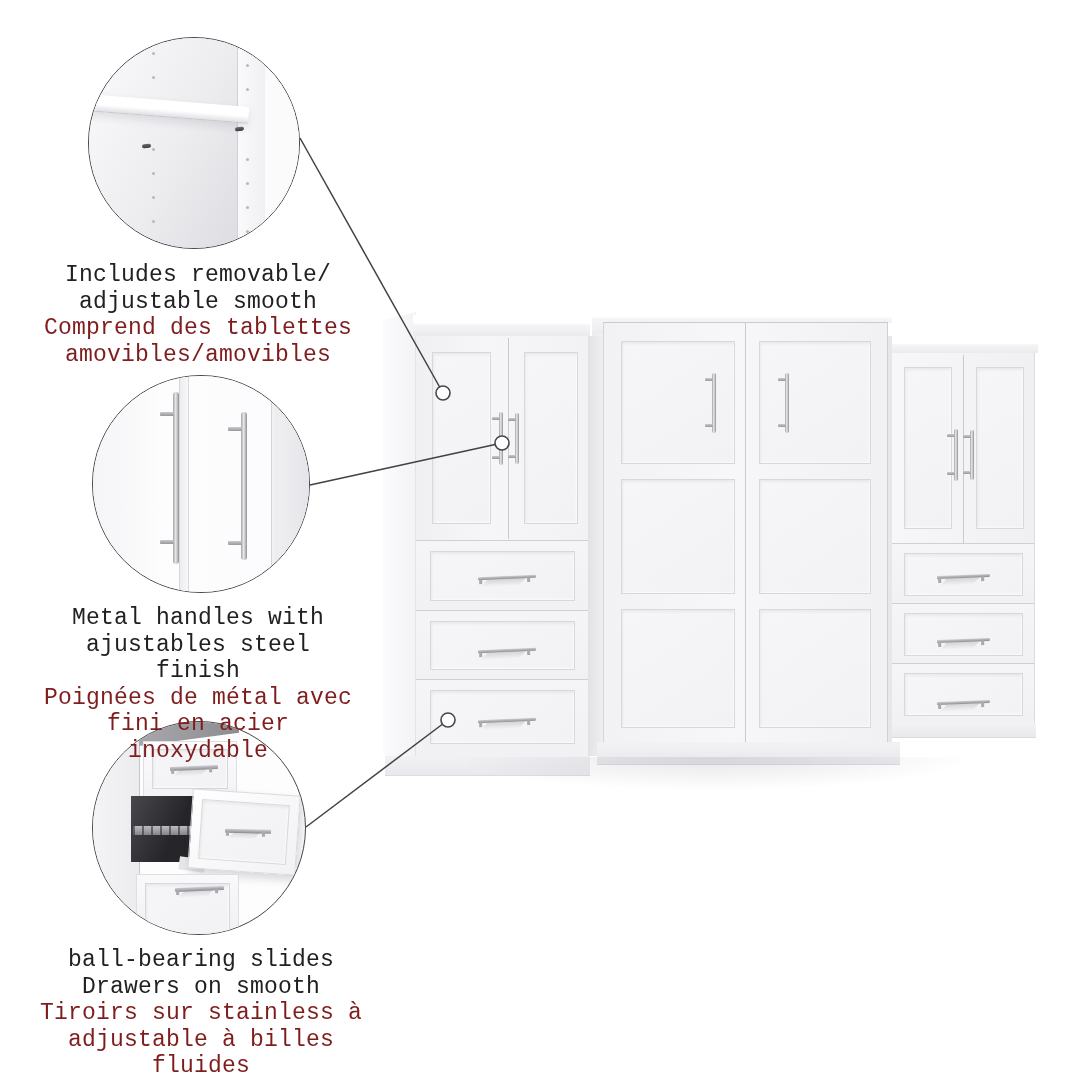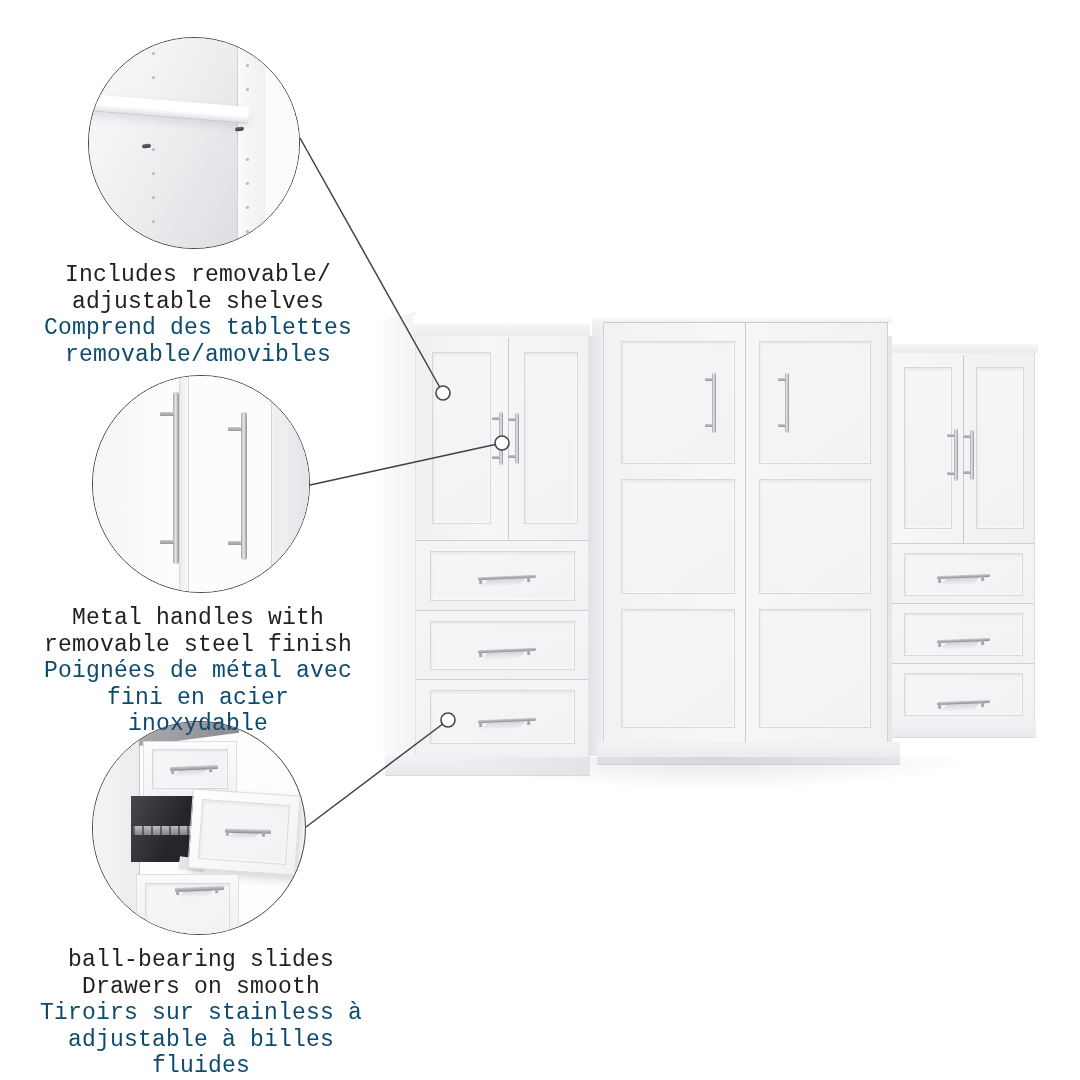--- a/index.html
+++ b/index.html
@@ -29,21 +29,21 @@
   .drw{position:absolute;border-top:1px solid #cfcfd4;
       background:linear-gradient(180deg,#f5f5f8,#f1f1f4);}
 
   
   .cc{position:absolute;border:1.6px solid #46464b;border-radius:50%;overflow:hidden;background:#fdfdfe;}
   .dotcol i{position:absolute;width:3px;height:3px;border-radius:50%;background:#b8b8bd;}
 
   
   .ct{position:absolute;text-align:center;font-size:23px;line-height:26.5px;
       letter-spacing:.2px;color:#212124;}
-  .ct .fr{color:#0c4a6e;}
+  .ct .fr{color:#7f1d1d;}
 
   svg.overlay{position:absolute;left:0;top:0;pointer-events:none;}
 </style>
 </head>
 <body>
 
 <div class="canvas">
 
   <div class="abs" style="left:0;top:0;width:1080px;height:1080px;">
 
@@ -255,27 +255,27 @@
     <line x1="300" y1="138" x2="443" y2="393" stroke="#414146" stroke-width="1.5"></line>
     <line x1="310" y1="485" x2="502" y2="443" stroke="#414146" stroke-width="1.5"></line>
     <line x1="306" y1="827" x2="448" y2="720" stroke="#414146" stroke-width="1.5"></line>
     <circle cx="443" cy="393" r="7" fill="#ffffff" stroke="#46464b" stroke-width="1.6"></circle>
     <circle cx="502" cy="443" r="7" fill="#ffffff" stroke="#46464b" stroke-width="1.6"></circle>
     <circle cx="448" cy="720" r="7" fill="#ffffff" stroke="#46464b" stroke-width="1.6"></circle>
   </svg>
 
   <div class="ct" style="left:40px;top:262px;width:316px;">
     <div class="en">Includes removable/</div>
-    <div class="en">adjustable shelves</div>
+    <div class="en">adjustable smooth</div>
     <div class="fr">Comprend des tablettes</div>
-    <div class="fr">removable/amovibles</div>
+    <div class="fr">amovibles/amovibles</div>
   </div>
   <div class="ct" style="left:40px;top:605px;width:316px;">
     <div class="en">Metal handles with</div>
-    <div class="en">removable steel finish</div>
+    <div class="en">ajustables steel finish</div>
     <div class="fr">Poignées de métal avec</div>
     <div class="fr">fini en acier inoxydable</div>
   </div>
   <div class="ct" style="left:36px;top:947px;width:330px;">
     <div class="en">ball-bearing slides</div>
     <div class="en">Drawers on smooth</div>
     <div class="fr">Tiroirs sur stainless à</div>
     <div class="fr">adjustable à billes fluides</div>
   </div>
 

